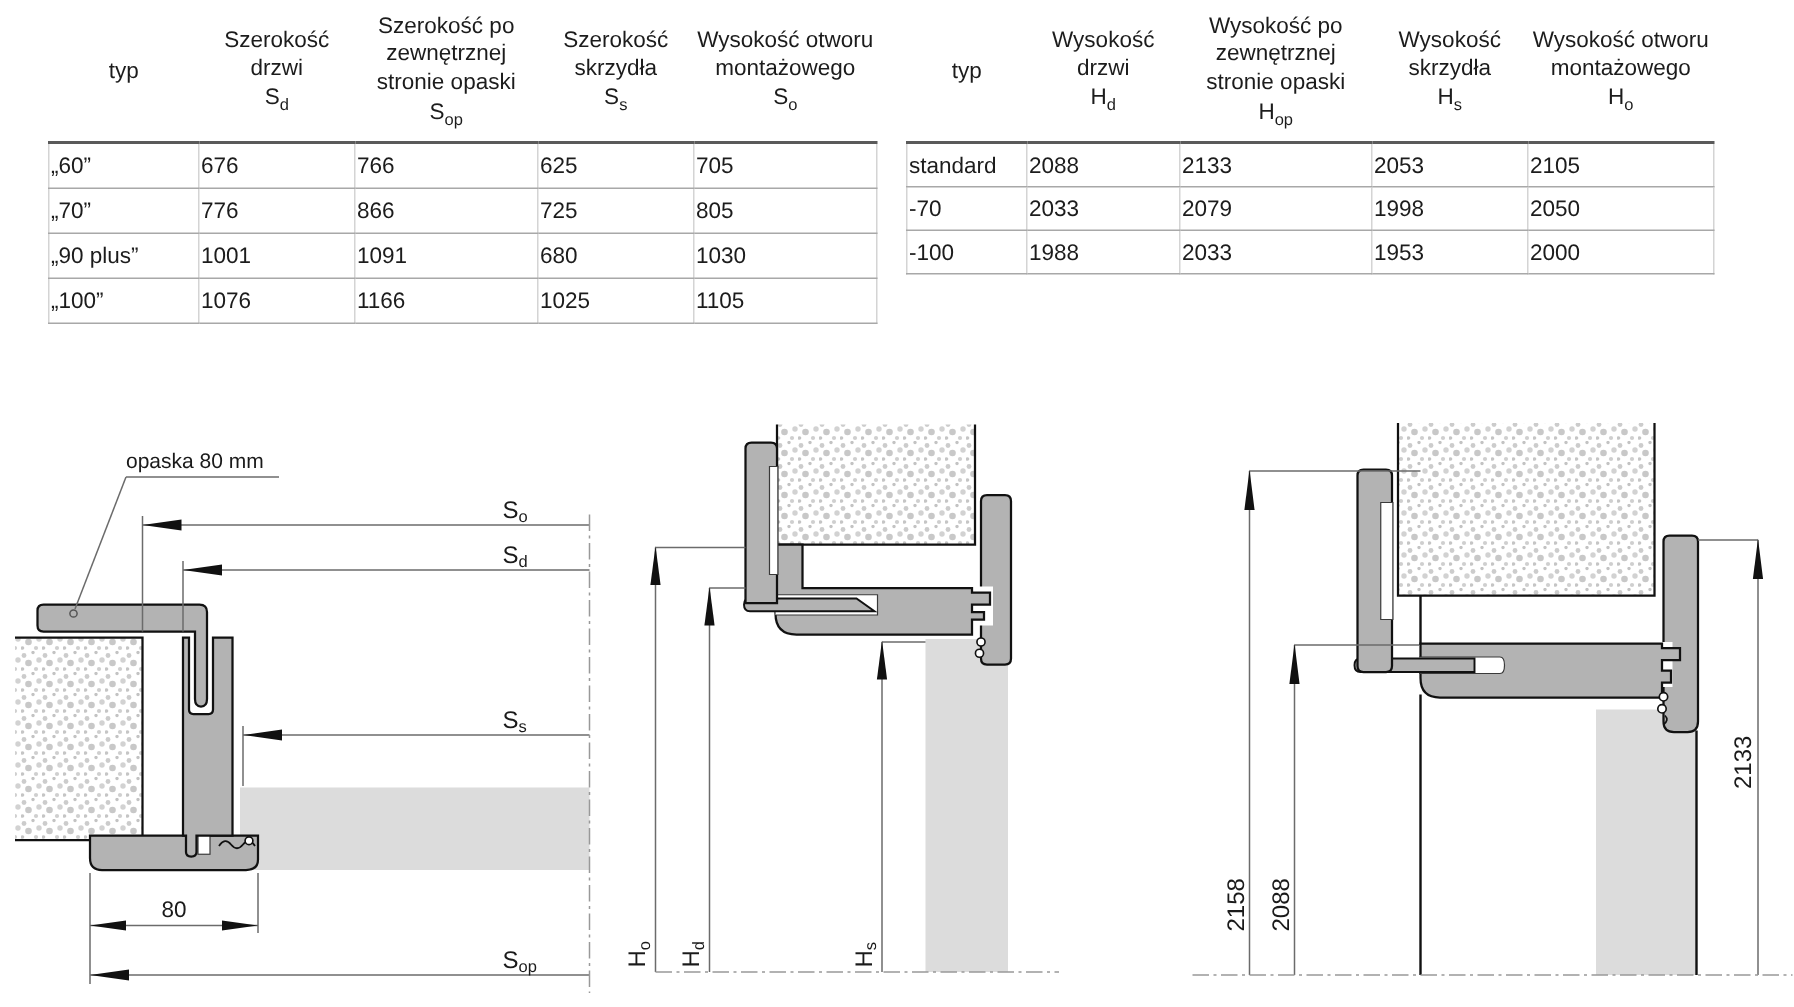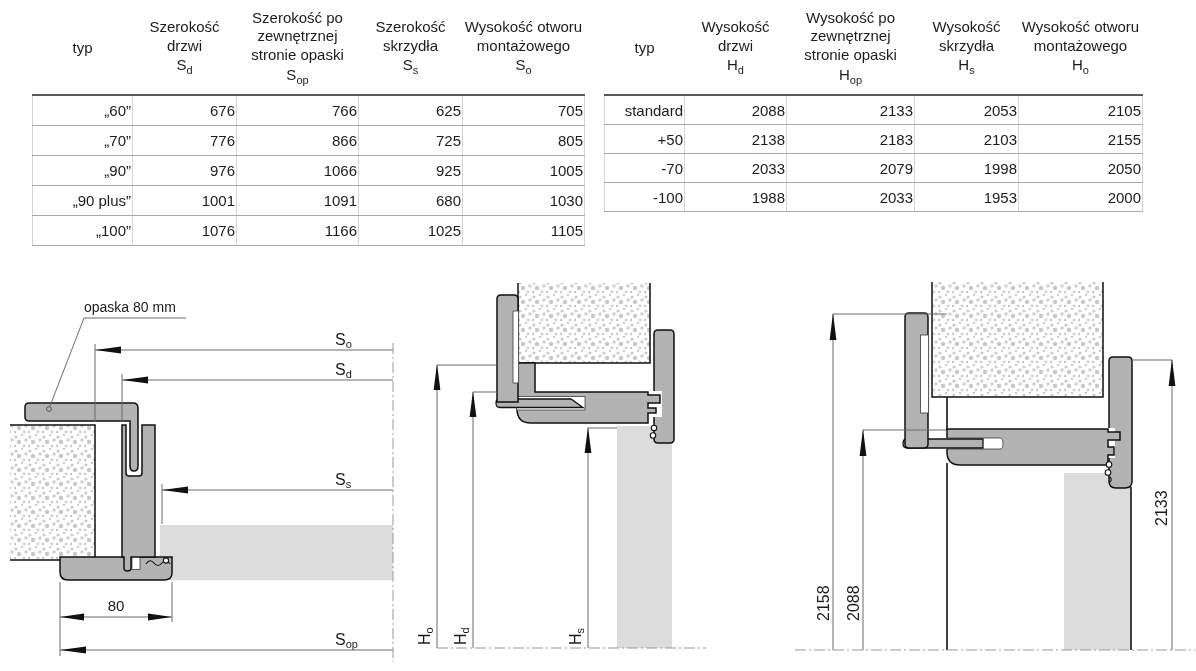--- a/index.html
+++ b/index.html
@@ -1,21 +1,21 @@
 <!DOCTYPE html>
 <html><head>
 <meta charset="utf-8">
 <style>
   html,body{margin:0;padding:0;background:#fff;}
   #stage{position:relative;width:1196px;height:671px;background:#ffffff;overflow:hidden;
          font-family:"Liberation Sans",sans-serif;color:#1a1a1a;}
   table.dim{position:absolute;border-collapse:collapse;table-layout:fixed;font-size:15px;color:#1c1c1c;}
   table.dim th{font-weight:400;vertical-align:middle;text-align:center;padding:0 2px;
                height:92px;border-bottom:2px solid #5a5a5a;line-height:1.25;}
-  table.dim td{text-align:right;border-top:1px solid #a8a8a8;border-bottom:1px solid #a8a8a8;
+  table.dim td{text-align:left;border-top:1px solid #a8a8a8;border-bottom:1px solid #a8a8a8;
                border-left:1px solid #d4d4d4;border-right:1px solid #d4d4d4;}
   #wtable td{height:27px;}
   #htable td{height:26px;}
   .hsym{font-size:15px;margin-top:1px;}
   .hsym sub{font-size:11px;}
   svg{position:absolute;}
   svg text{font-family:"Liberation Sans",sans-serif;fill:#1a1a1a;}
   .dimline{stroke:#6b6b6b;stroke-width:1;fill:none;}
   .arrow{fill:#111;stroke:none;}
   .profile{fill:#b3b3b3;stroke:#111;stroke-width:1.5;}
@@ -73,27 +73,20 @@
           <td>705</td>
         </tr>
         <tr>
           <td>„70”</td>
           <td>776</td>
           <td>866</td>
           <td>725</td>
           <td>805</td>
         </tr>
         <tr>
-          <td>„90”</td>
-          <td>976</td>
-          <td>1066</td>
-          <td>925</td>
-          <td>1005</td>
-        </tr>
-        <tr>
           <td>„90 plus”</td>
           <td>1001</td>
           <td>1091</td>
           <td>680</td>
           <td>1030</td>
         </tr>
         <tr>
           <td>„100”</td>
           <td>1076</td>
           <td>1166</td>
@@ -134,27 +127,20 @@
           </th>
         </tr>
       </thead>
     <tbody>
         <tr>
           <td>standard</td>
           <td>2088</td>
           <td>2133</td>
           <td>2053</td>
           <td>2105</td>
-        </tr>
-        <tr>
-          <td>+50</td>
-          <td>2138</td>
-          <td>2183</td>
-          <td>2103</td>
-          <td>2155</td>
         </tr>
         <tr>
           <td>-70</td>
           <td>2033</td>
           <td>2079</td>
           <td>1998</td>
           <td>2050</td>
         </tr>
         <tr>
           <td>-100</td>

